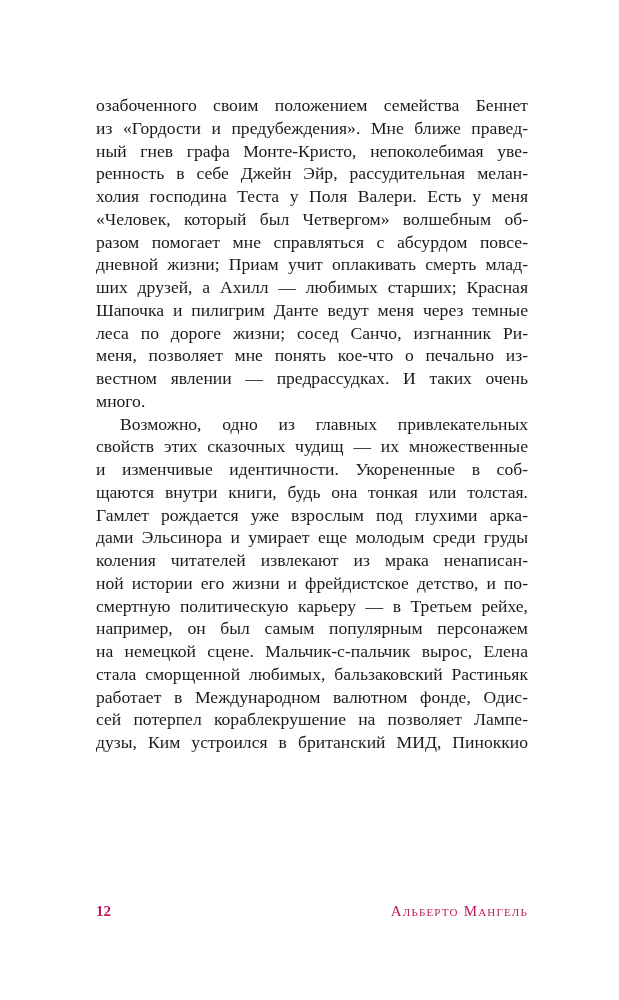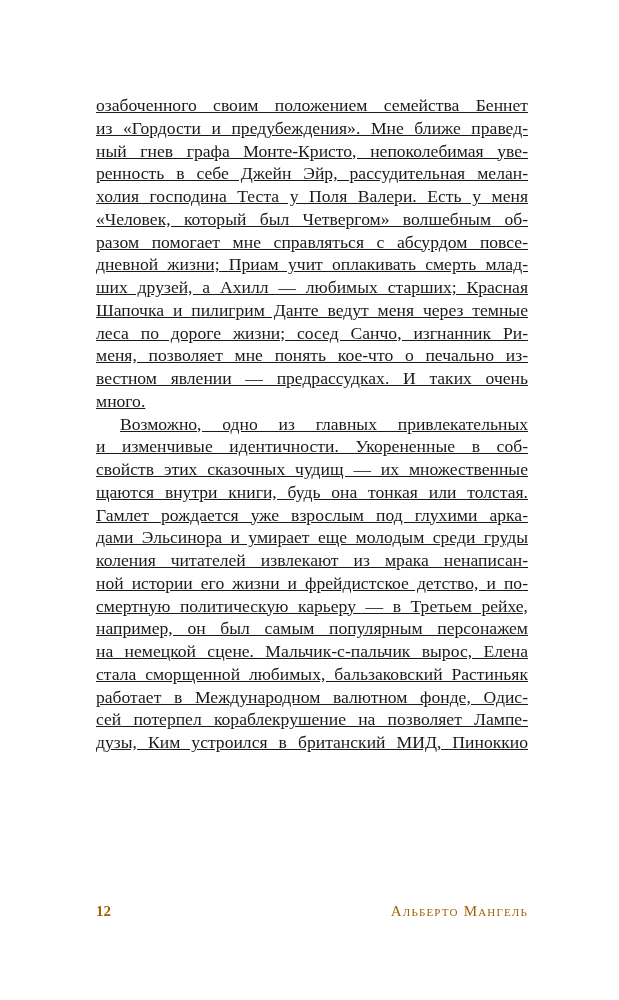--- a/index.html
+++ b/index.html
@@ -4,28 +4,28 @@
 <style>
   html, body { margin: 0; padding: 0; background: #ffffff; }
   body { width: 619px; height: 1000px; position: relative; overflow: hidden; }
   .page {
     position: absolute; left: 96px; top: 94px; width: 432px;
     font-family: "Liberation Serif", "DejaVu Serif", serif;
     font-size: 17.6px; line-height: 22.75px; color: #1a1a1a;
   }
   .line {
     display: block; white-space: nowrap; height: 22.75px;
-    text-align: justify; text-align-last: justify; text-decoration: underline;
+    text-align: justify; text-align-last: justify;
   }
   .line.last { text-align-last: left; }
   .line.indent { padding-left: 24px; }
   .footer {
     position: absolute; left: 96px; top: 903px; width: 432px;
     font-family: "Liberation Serif", "DejaVu Serif", serif;
-    color: #a16207; display: flex; justify-content: space-between; align-items: baseline;
+    color: #be185d; display: flex; justify-content: space-between; align-items: baseline;
   }
   .page-num { font-weight: bold; font-size: 15px; }
   .running-head { font-size: 15px; font-variant: small-caps; letter-spacing: 1.2px; text-align: right; }
 </style>
 </head>
 <body>
 
 <div class="page">
   <span class="line">озабоченного своим положением семейства Беннет</span>
   <span class="line">из «Гордости и предубеждения». Мне ближе правед-</span>
@@ -35,22 +35,22 @@
   <span class="line">«Человек, который был Четвергом» волшебным об-</span>
   <span class="line">разом помогает мне справляться с абсурдом повсе-</span>
   <span class="line">дневной жизни; Приам учит оплакивать смерть млад-</span>
   <span class="line">ших друзей, а Ахилл — любимых старших; Красная</span>
   <span class="line">Шапочка и пилигрим Данте ведут меня через темные</span>
   <span class="line">леса по дороге жизни; сосед Санчо, изгнанник Ри-</span>
   <span class="line">меня, позволяет мне понять кое-что о печально из-</span>
   <span class="line">вестном явлении — предрассудках. И таких очень</span>
   <span class="line last">много.</span>
   <span class="line indent">Возможно, одно из главных привлекательных</span>
+  <span class="line">свойств этих сказочных чудищ — их множественные</span>
   <span class="line">и изменчивые идентичности. Укорененные в соб-</span>
-  <span class="line">свойств этих сказочных чудищ — их множественные</span>
   <span class="line">щаются внутри книги, будь она тонкая или толстая.</span>
   <span class="line">Гамлет рождается уже взрослым под глухими арка-</span>
   <span class="line">дами Эльсинора и умирает еще молодым среди груды</span>
   <span class="line">коления читателей извлекают из мрака ненаписан-</span>
   <span class="line">ной истории его жизни и фрейдистское детство, и по-</span>
   <span class="line">смертную политическую карьеру — в Третьем рейхе,</span>
   <span class="line">например, он был самым популярным персонажем</span>
   <span class="line">на немецкой сцене. Мальчик-с-пальчик вырос, Елена</span>
   <span class="line">стала сморщенной любимых, бальзаковский Растиньяк</span>
   <span class="line">работает в Международном валютном фонде, Одис-</span>

